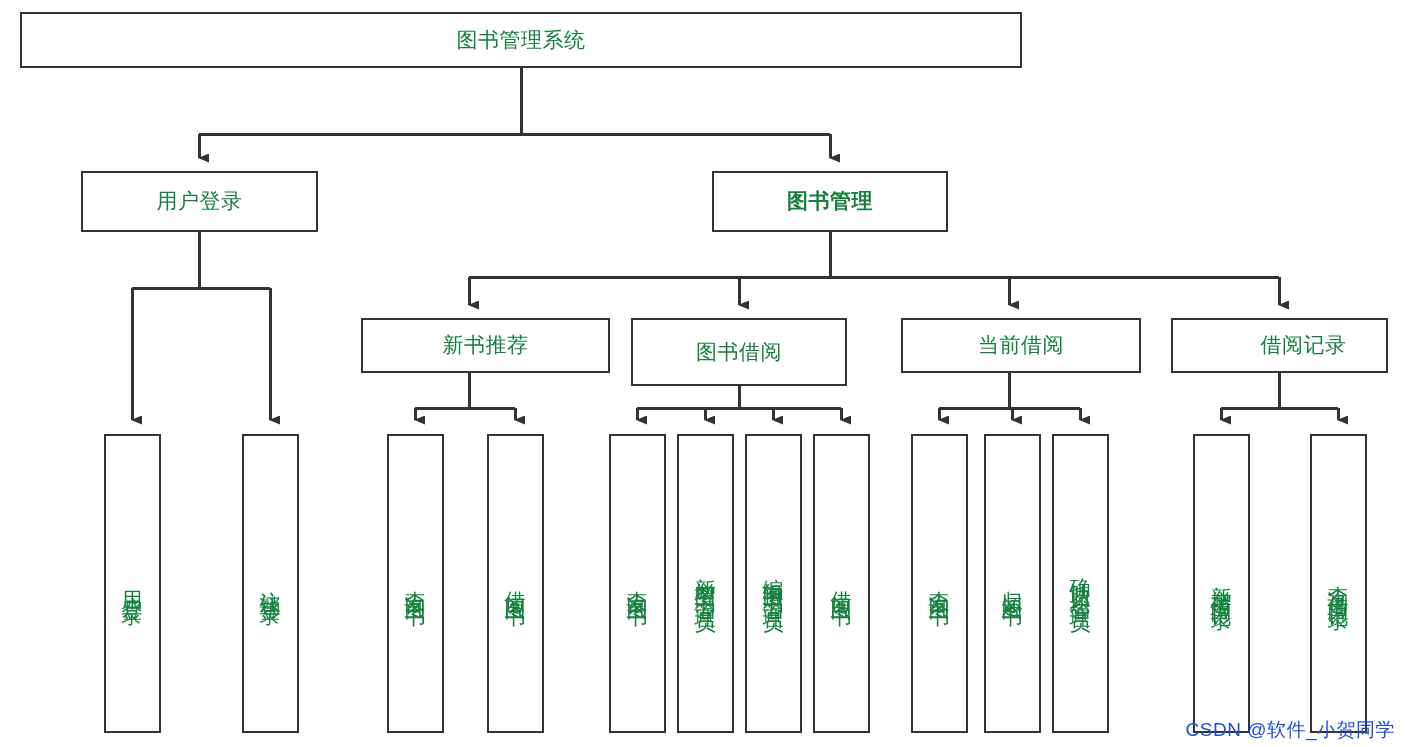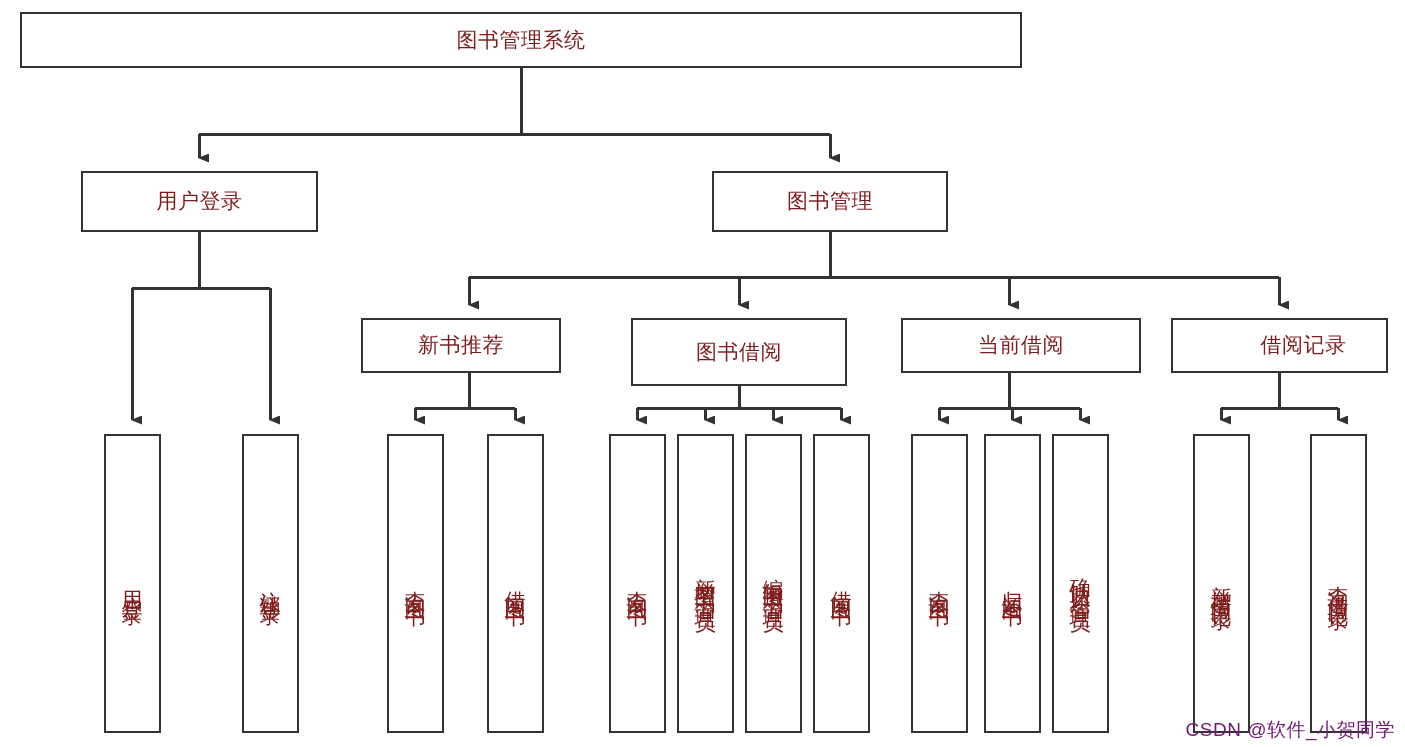--- a/index.html
+++ b/index.html
@@ -30,40 +30,40 @@
     position: absolute;
     box-sizing: border-box;
     background: #ffffff;
     border: 2px solid #333333;
     display: flex;
     align-items: center;
     justify-content: center;
     overflow: hidden;
   }
   .node-label {
-    color: #7f1d1d;
+    color: #15803d;
     font-size: 21px;
     line-height: 1.18;
     letter-spacing: 0.5px;
     white-space: nowrap;
     text-align: center;
   }
   .node-box.vertical .node-label {
     writing-mode: vertical-rl;
     text-orientation: upright;
     letter-spacing: 5px;
     font-size: 21px;
     white-space: nowrap;
     line-height: 1;
   }
   #watermark {
     position: absolute;
     right: 10px;
     bottom: 4px;
-    color: #701a75;
+    color: #1d4ed8;
     font-size: 19px;
     letter-spacing: 0.5px;
     white-space: nowrap;
     pointer-events: none;
   }
 </style>
 </head>
 <body>
 
 <div id="diagram-root">
@@ -118,25 +118,25 @@
     </g>
   </svg>
 
   <div class="node-box" style="left:20px; top:12px; width:1002px; height:56px;">
     <span class="node-label">图书管理系统</span>
   </div>
 
   <div class="node-box" style="left:81px; top:171px; width:237px; height:61px;">
     <span class="node-label">用户登录</span>
   </div>
-  <div class="node-box" style="left:712px; top:171px; width:236px; height:61px;">
+  <div class="node-box" style="left:712px; top:171px; width:236px; height:61px;font-weight:bold;">
     <span class="node-label">图书管理</span>
   </div>
 
-  <div class="node-box" style="left:361px; top:318px; width:200px; height:55px;">
+  <div class="node-box" style="left:361px; top:318px; width:249px; height:55px;">
     <span class="node-label">新书推荐</span>
   </div>
   <div class="node-box" style="left:631px; top:318px; width:216px; height:68px;">
     <span class="node-label">图书借阅</span>
   </div>
   <div class="node-box" style="left:901px; top:318px; width:240px; height:55px;">
     <span class="node-label">当前借阅</span>
   </div>
   <div class="node-box" style="left:1171px; top:318px; width:217px; height:55px;padding-left:48px;">
     <span class="node-label">借阅记录</span>

